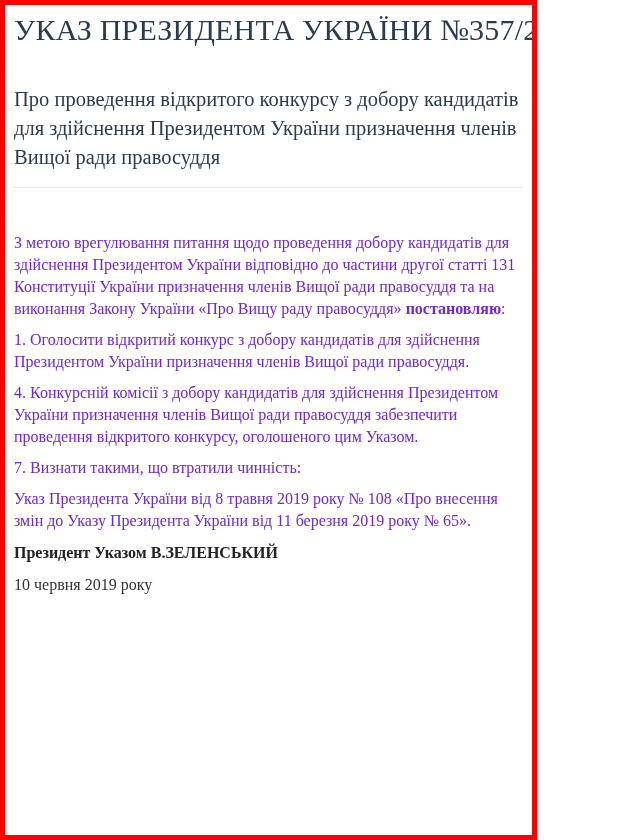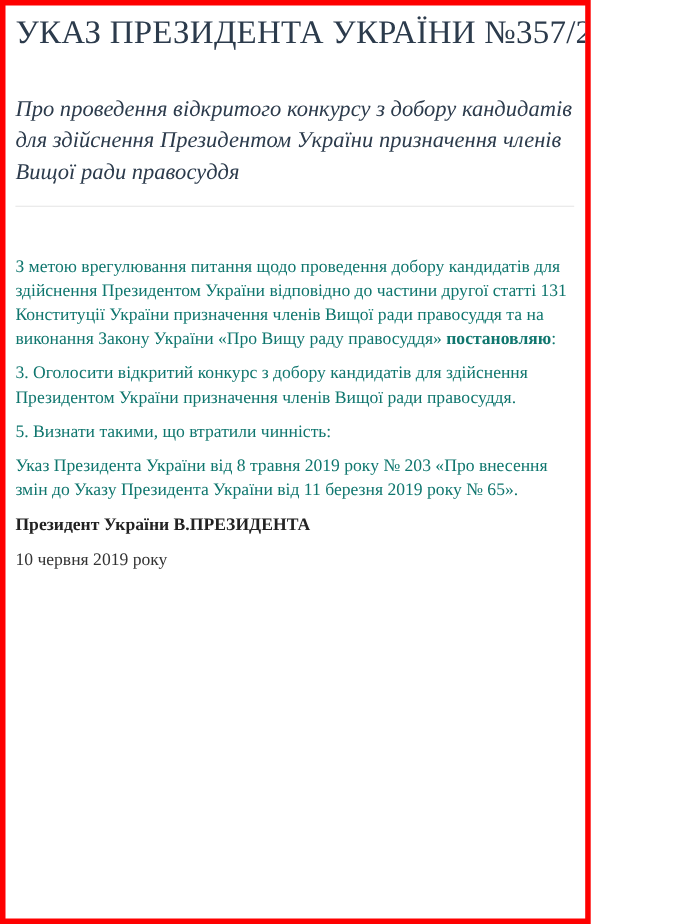--- a/index.html
+++ b/index.html
@@ -31,35 +31,34 @@
     letter-spacing: 0.2px;
     white-space: nowrap;
   }
   h2.decree-subtitle {
     margin: 37px 0 14px 0;
     font-size: 20.5px;
     line-height: 29px;
     font-weight: 400;
     color: #2c3b4c;
     max-width: 560px;
-    font-style: italic;
   }
   hr.divider {
     border: none;
     border-top: 1px solid #e7e7e7;
     margin: 15px 0 0 0;
   }
   .decree-body {
     margin-top: 44px;
   }
   .decree-body p.body-par {
     margin: 0 0 9px 0;
     font-size: 16px;
     line-height: 22px;
-    color: #0f766e;
+    color: #6d28d9;
   }
   .decree-body p.body-par b {
     font-weight: 700;
   }
   p.signature {
     margin: 10px 0 9px 0;
     font-size: 16px;
     line-height: 22px;
     font-weight: 700;
     color: #222222;
@@ -76,21 +75,22 @@
 
 <div class="decree">
   <h1 class="decree-title">УКАЗ ПРЕЗИДЕНТА УКРАЇНИ №357/2019</h1>
 
   <h2 class="decree-subtitle">Про проведення відкритого конкурсу з добору кандидатів для здійснення Президентом України призначення членів Вищої ради правосуддя</h2>
 
   <hr class="divider">
 
   <div class="decree-body" id="paragraphs">
       <p class="body-par"><span>З метою врегулювання питання щодо проведення добору кандидатів для здійснення Президентом України відповідно до частини другої статті 131 Конституції України призначення членів Вищої ради правосуддя та на виконання Закону України «Про Вищу раду правосуддя» </span><b>постановляю</b><span>:</span></p>
-      <p class="body-par"><span>3. Оголосити відкритий конкурс з добору кандидатів для здійснення Президентом України призначення членів Вищої ради правосуддя.</span></p>
-      <p class="body-par"><span>5. Визнати такими, що втратили чинність:</span></p>
-      <p class="body-par"><span>Указ Президента України від 8 травня 2019 року № 203 «Про внесення змін до Указу Президента України від 11 березня 2019 року № 65».</span></p>
+      <p class="body-par"><span>1. Оголосити відкритий конкурс з добору кандидатів для здійснення Президентом України призначення членів Вищої ради правосуддя.</span></p>
+      <p class="body-par"><span>4. Конкурсній комісії з добору кандидатів для здійснення Президентом України призначення членів Вищої ради правосуддя забезпечити проведення відкритого конкурсу, оголошеного цим Указом.</span></p>
+      <p class="body-par"><span>7. Визнати такими, що втратили чинність:</span></p>
+      <p class="body-par"><span>Указ Президента України від 8 травня 2019 року № 108 «Про внесення змін до Указу Президента України від 11 березня 2019 року № 65».</span></p>
     </div>
 
-  <p class="signature">Президент України В.ПРЕЗИДЕНТА</p>
+  <p class="signature">Президент Указом В.ЗЕЛЕНСЬКИЙ</p>
 
   <p class="date-line">10 червня 2019 року</p>
 </div>
 
 </body></html>

